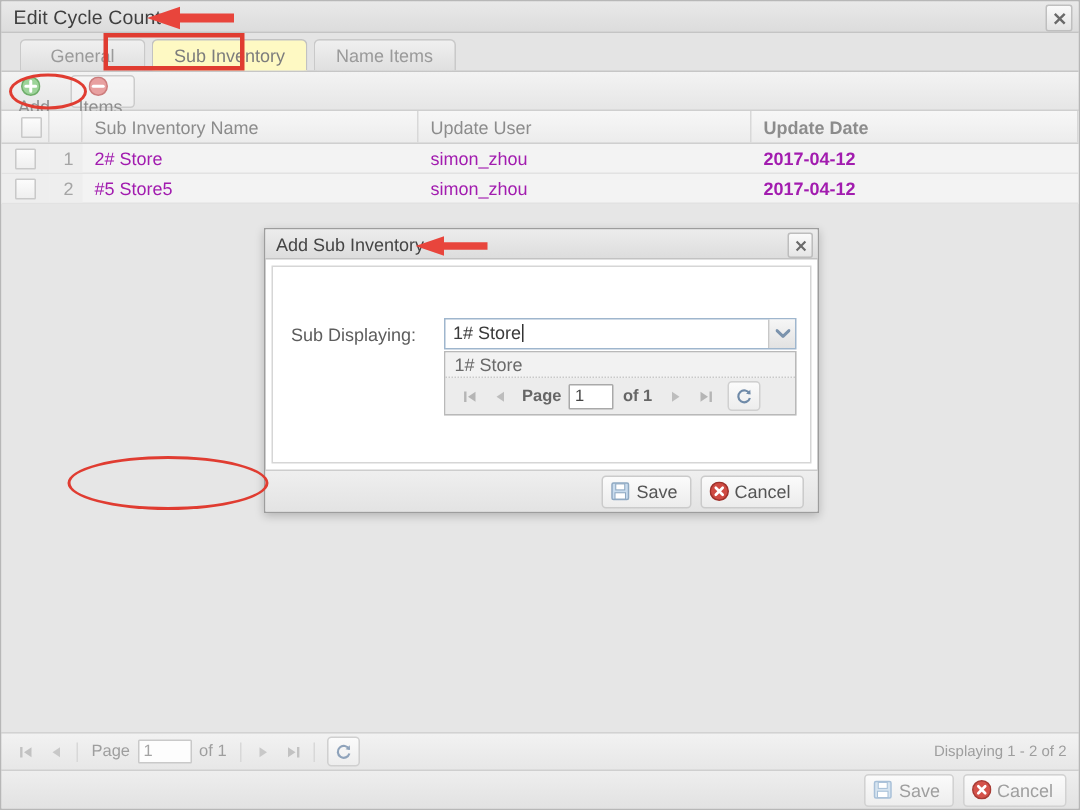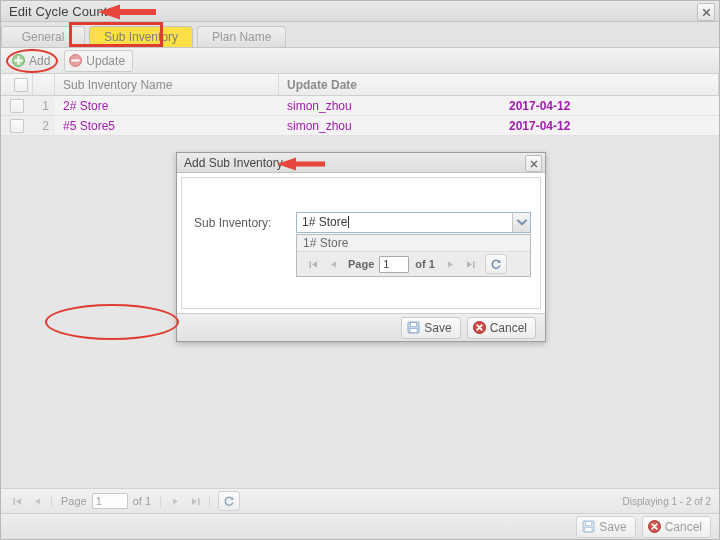--- a/index.html
+++ b/index.html
@@ -41,41 +41,41 @@
     display:flex;align-items:center;justify-content:center;
     font-size:11px;color:#6a6a6a;line-height:1;
     font-family:"DejaVu Sans",sans-serif;
   }
   
   .tabstrip{
     flex:0 0 26px;height:26px;
     background:#e4e4e4;
     border-bottom:1px solid #c6c6c6;
     display:flex;align-items:flex-end;
-    padding-left:0;
+    padding-left:12px;
     box-sizing:border-box;
     position:relative;
   }
   .tab{
     height:21px;
     min-width:84px;
     margin-right:4px;
     padding:0 14px;
     box-sizing:border-box;
     display:flex;align-items:center;justify-content:center;
     font-size:12px;
     color:#9a9a9a;
     background:linear-gradient(to bottom,#f0f0f0,#dfdfdf);
     border:1px solid #c9c9c9;
     border-bottom:none;
     border-radius:4px 4px 0 0;
     white-space:nowrap;
   }
   .tab.active{
-    background:#fde047;
+    background:#fef9c3;
     color:#7d7d7d;
     border-color:#c2c2c2;
     position:relative;z-index:2;margin-top:46px;
   }
   .tab-annot{
     position:absolute;
     left:68px;top:0px;width:94px;height:25px;
     border:3px solid #e03c31;
     box-sizing:border-box;
     pointer-events:none;z-index:5;
@@ -93,20 +93,21 @@
   .tbtn{
     height:20px;
     display:flex;align-items:center;
     padding:0 7px 0 4px;
     margin-right:6px;
     border:1px solid transparent;
     border-radius:3px;
     color:#8f8f8f;
     font-size:12px;
     white-space:nowrap;
+    flex-direction:column;
   }
   .tbtn .ico{margin-right:4px;display:flex;}
   .tbtn.framed{border-color:#cccccc;background:rgba(255,255,255,.35);}
   .add-annot{
     position:absolute;left:5px;top:1px;
     width:52px;height:24px;
     border:2.5px solid #e03c31;
     border-radius:50%;
     box-sizing:border-box;pointer-events:none;z-index:5;
   }
@@ -367,21 +368,21 @@
   </div>
 
   <div class="tabstrip">
     <div class="tab">
       <span>General</span>
     </div>
     <div class="tab active">
       <span>Sub Inventory</span>
     </div>
     <div class="tab">
-      <span>Plan Name</span>
+      <span>Name Items</span>
     </div>
     <div class="tab-annot"></div>
   </div>
 
   <div class="toolbar">
     <div class="tbtn">
       <span class="ico">
         <svg width="13" height="13" viewBox="0 0 13 13">
           <circle cx="6.5" cy="6.5" r="6" fill="#9ed49a" stroke="#6fae6a" stroke-width="1"></circle>
           <path d="M6.5 3.2 V9.8 M3.2 6.5 H9.8" stroke="#ffffff" stroke-width="2" stroke-linecap="round"></path>
@@ -389,32 +390,33 @@
       </span>
       <span>Add</span>
     </div>
     <div class="tbtn framed">
       <span class="ico">
         <svg width="13" height="13" viewBox="0 0 13 13">
           <circle cx="6.5" cy="6.5" r="6" fill="#e8a0a0" stroke="#cc7c7c" stroke-width="1"></circle>
           <path d="M3.2 6.5 H9.8" stroke="#ffffff" stroke-width="2" stroke-linecap="round"></path>
         </svg>
       </span>
-      <span>Update</span>
+      <span>Items</span>
     </div>
     <div class="add-annot"></div>
   </div>
 
   <div class="gridwrap">
     <div class="grid-head">
       <div class="hcell c-check">
         <span class="cb"></span>
       </div>
       <div class="hcell c-num"></div>
       <div class="hcell c-name">Sub Inventory Name</div>
+      <div class="hcell c-user">Update User</div>
       <div class="hcell c-date">Update Date</div>
     </div>
     <div class="grid-rows">
       <div class="grid-row">
         <div class="cell c-check">
           <span class="cb"></span>
         </div>
         <div class="cell c-num">1</div>
         <div class="cell c-name">2# Store</div>
         <div class="cell c-user">simon_zhou</div>
@@ -500,21 +502,21 @@
     <span class="mt">Add Sub Inventory</span>
     <div class="modal-close">
       <svg width="8" height="8" viewBox="0 0 9 9">
         <path d="M1.2 1.2 L7.8 7.8 M7.8 1.2 L1.2 7.8" stroke="#6a6a6a" stroke-width="1.6" fill="none"></path>
       </svg>
     </div>
   </div>
 
   <div class="modal-body">
     <div class="field-row">
-      <span class="field-label">Sub Inventory:</span>
+      <span class="field-label">Sub Displaying:</span>
       <div class="combo">
         <div class="combo-input"><span>1# Store</span><span class="caret"></span></div>
         <div class="combo-trigger">
           <svg width="10" height="7" viewBox="0 0 10 7">
             <path d="M1 1.4 L5 5.2 L9 1.4" stroke="#7b93ad" stroke-width="2" fill="none" stroke-linecap="round" stroke-linejoin="round"></path>
           </svg>
         </div>
 
         <div class="combo-list">
           <div class="combo-option">1# Store</div>

